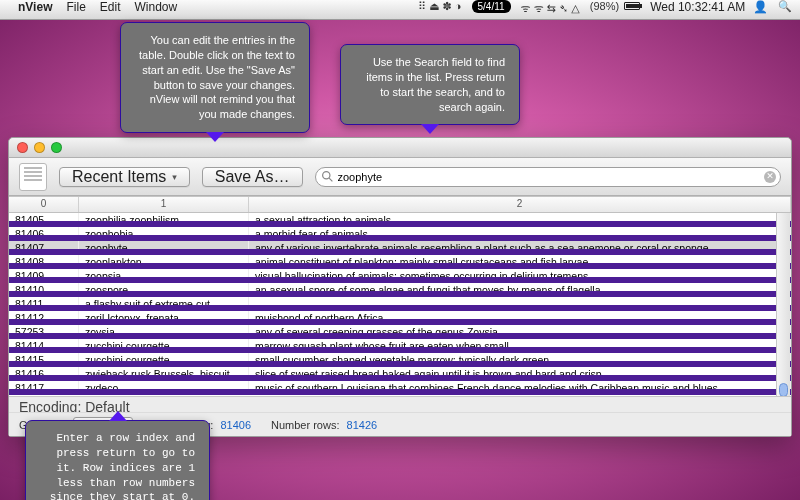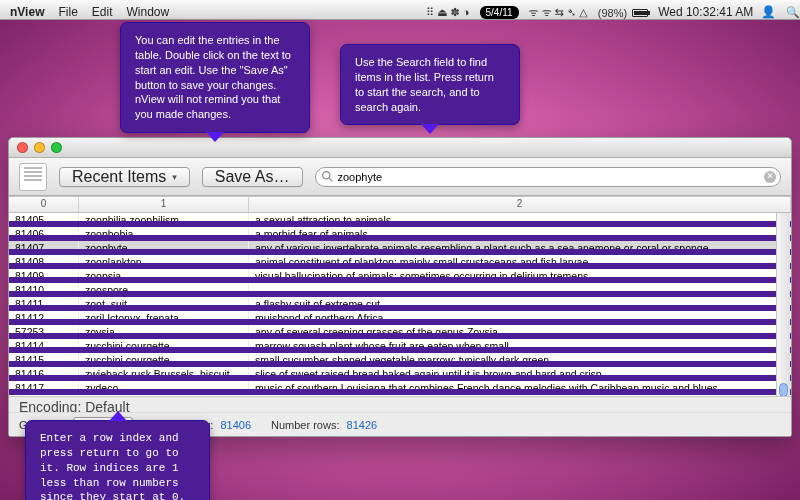--- a/index.html
+++ b/index.html
@@ -6,21 +6,21 @@
   html, body { width: 800px; height: 500px; overflow: hidden; font-family: "Lucida Grande", Arial, sans-serif; font-size: 11px; }
   body {
     background: radial-gradient(ellipse at center, #f799cc 0%, #cf58a5 45%, #7a2064 100%);
   }
 
   
   .menubar {
     position: absolute; top:0; left:0; right:0; height:20px;
     background: linear-gradient(#fafafa, #d9d9d9);
     border-bottom:1px solid #9a9a9a;
-    display:flex; align-items:flex-end; padding:0 0;
+    display:flex; align-items:flex-start; padding:0 8px;
     font-size:12px; color:#222;
   }
   .menubar .apple { margin-right:10px; font-size:14px; }
   .menubar .mitem { margin-right:14px; }
   .menubar .mitem.bold { font-weight:bold; }
   .menubar .spacer { flex:1; }
   .menubar .status { margin-left:10px; color:#333; font-size:11px; display:flex; align-items:center; gap:2px;}
   .menubar .clock { margin-left:10px; }
   .menubar .user { margin-left:8px; }
 
@@ -111,23 +111,23 @@
   }
   .rowbar input {
     width:60px; height:16px; border:1px solid #a0a0a0; border-radius:3px;
     background:#fff; padding:0 4px; font-size:11px;
   }
   .rowbar .metric { color:#333; }
   .rowbar .metric .val { color:#1a63c6; margin-left:4px; }
 
   
   .callout {
-    position:absolute; background:#4c1d95; color:#fff;
+    position:absolute; background:#737373; color:#fff;
     border-radius:7px; padding:10px 14px; font-size:11px; line-height:1.35;
-    box-shadow: 0 3px 10px rgba(0,0,0,0.35); text-align:left;
+    box-shadow: 0 3px 10px rgba(0,0,0,0.35); text-align:right;
     border:1px solid #2e0ca0;
   }
   .callout .tail {
     position:absolute; width:0; height:0;
   }
   .tail-down {
     bottom:-10px; left:50%; margin-left:-9px;
     border-left:9px solid transparent; border-right:9px solid transparent;
     border-top:10px solid #5519ec;
   }
@@ -224,24 +224,24 @@
           <div class="td">animal constituent of plankton; mainly small crustaceans and fish larvae</div>
         </div>
         <div class="trow">
           <div class="td">81409</div>
           <div class="td">zoopsia</div>
           <div class="td">visual hallucination of animals; sometimes occurring in delirium tremens</div>
         </div>
         <div class="trow">
           <div class="td">81410</div>
           <div class="td">zoospore</div>
+          <div class="td">an asexual spore of some algae and fungi that moves by means of flagella</div>
         </div>
         <div class="trow">
           <div class="td">81411</div>
-          <div class="td">zoot_suit</div>
           <div class="td">a flashy suit of extreme cut</div>
         </div>
         <div class="trow">
           <div class="td">81412</div>
           <div class="td">zoril Ictonyx_frenata</div>
           <div class="td">muishond of northern Africa</div>
         </div>
         <div class="trow">
           <div class="td">57253</div>
           <div class="td">zoysia</div>

